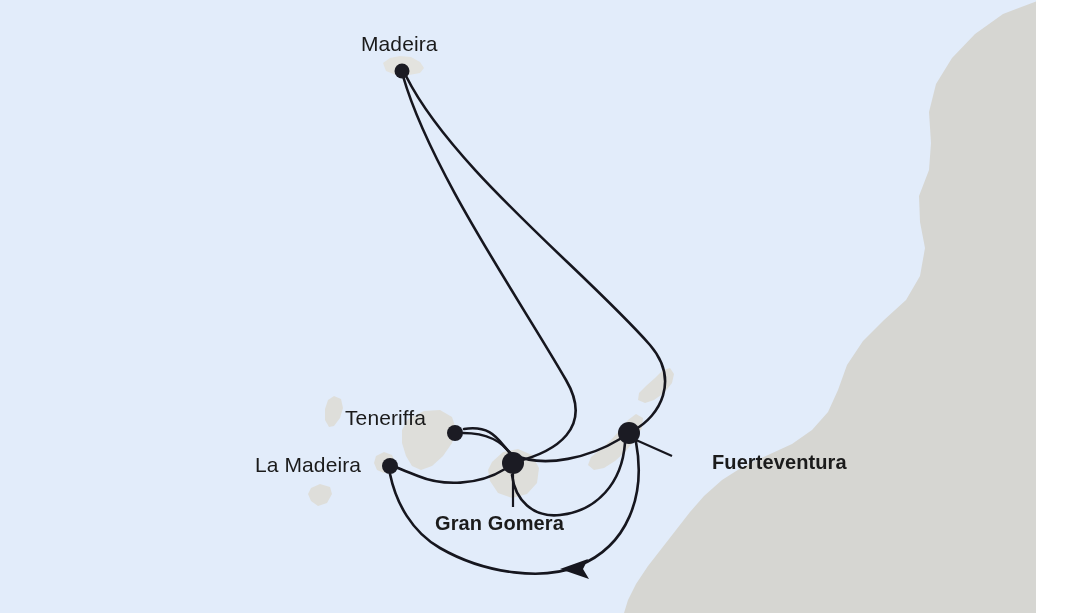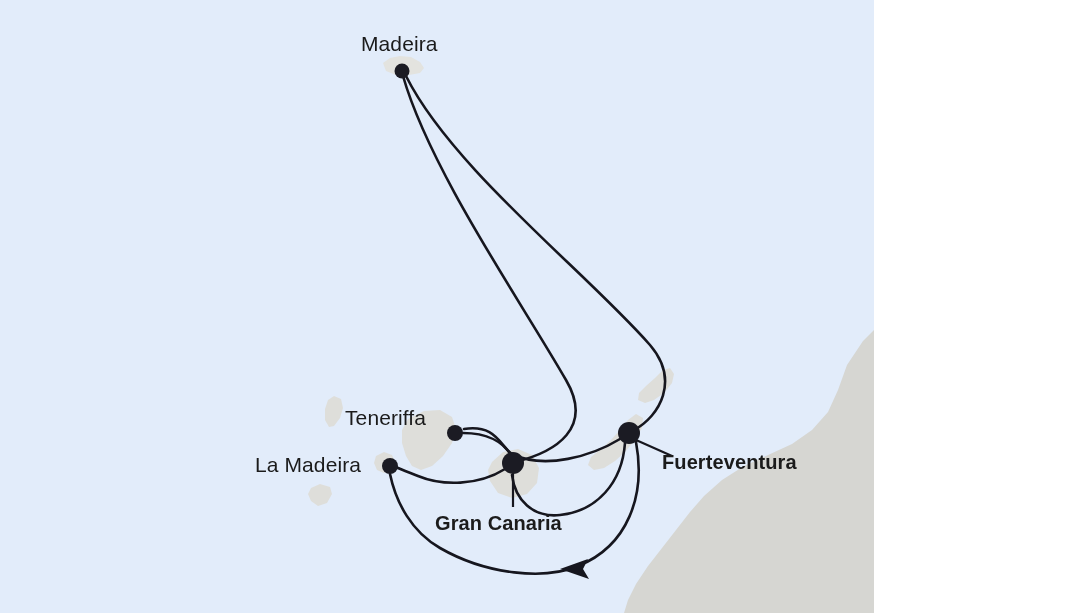--- a/index.html
+++ b/index.html
@@ -2,21 +2,21 @@
 <html><head>
 <meta charset="utf-8">
 <style>
   html, body {
     margin: 0;
     padding: 0;
     background: #ffffff;
   }
   #map-root {
     position: relative;
-    width: 874px;
+    width: 1036px;
     height: 613px;
     overflow: hidden;
     font-family: "Liberation Sans", sans-serif;
     background: #e2ecfa;
   }
   #map-svg {
     position: absolute;
     top: 0;
     left: 0;
     width: 1090px;
@@ -110,17 +110,17 @@
     <circle cx="513" cy="463" r="11" fill="#1b1b23"></circle>
     <circle cx="629" cy="433" r="11" fill="#1b1b23"></circle>
   </svg>
 
   <div class="map-label label-regular" style="left:361px; top:33px;">Madeira</div>
 
   <div class="map-label label-regular" style="left:345px; top:407px;text-align:center;">Teneriffa</div>
 
   <div class="map-label label-regular" style="left:255px; top:454px;">La Madeira</div>
 
-  <div class="map-label label-bold" style="left:435px; top:513px;">Gran Canaria</div>
+  <div class="map-label label-bold" style="left:435px; top:513px;">Gran Gomera</div>
 
-  <div class="map-label label-bold" style="left:662px; top:452px;">Fuerteventura</div>
+  <div class="map-label label-bold" style="left:712px; top:452px;">Fuerteventura</div>
 
 </div>
 
 </body></html>

